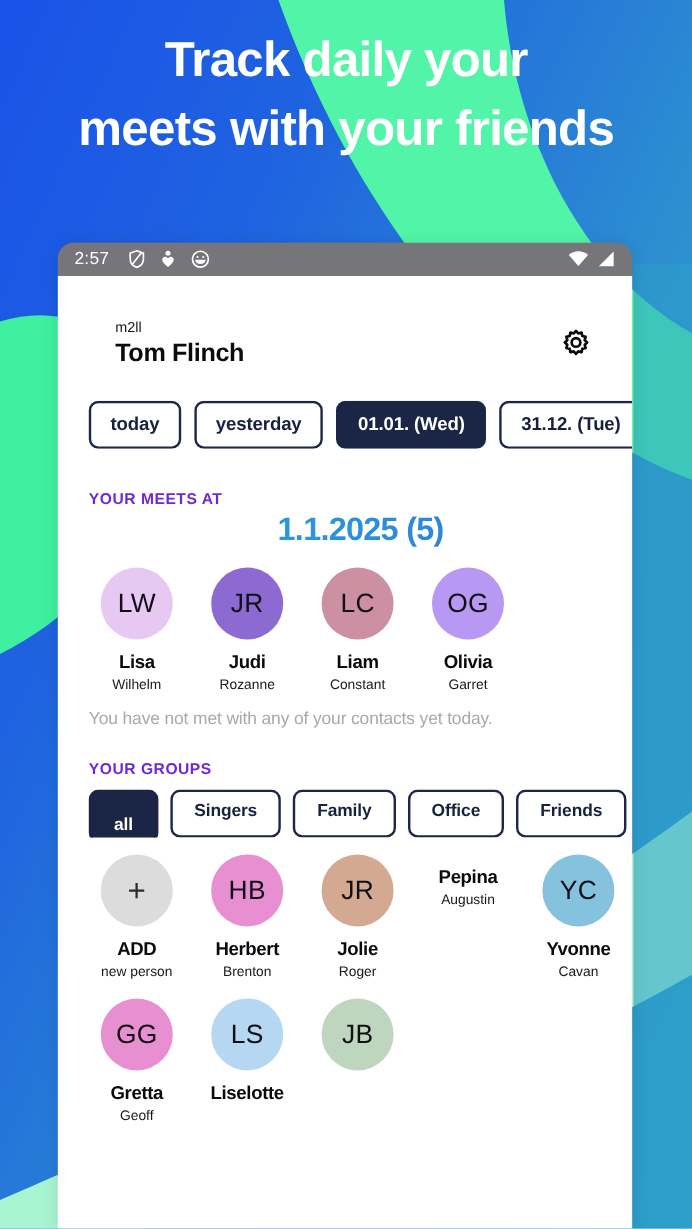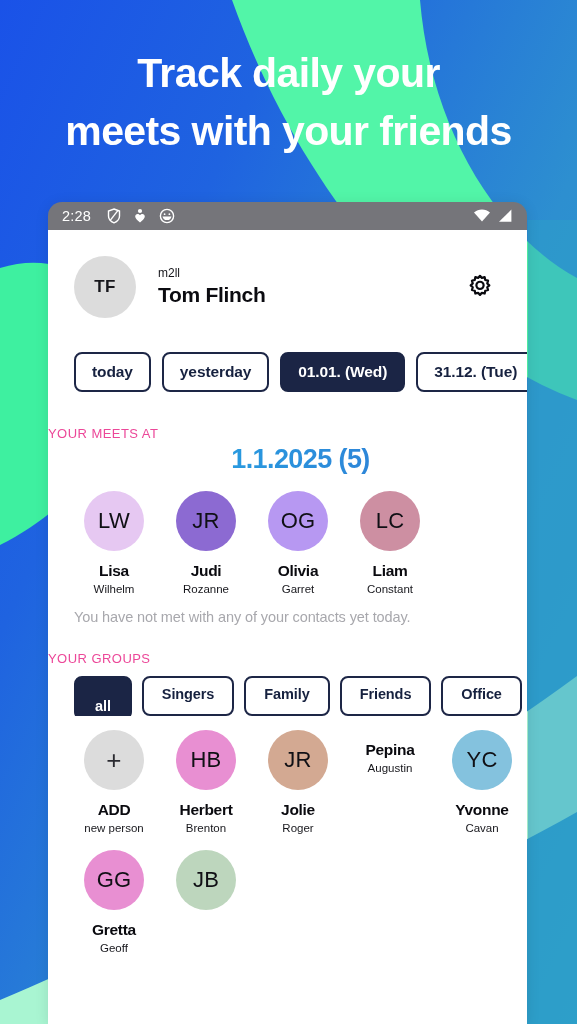--- a/index.html
+++ b/index.html
@@ -24,21 +24,21 @@
     position: absolute;
     inset: 0;
     width: 577px;
     height: 1024px;
     pointer-events: none;
   }
 
   
   .headline {
     position: absolute;
-    top: 44px;
+    top: 20px;
     left: 0;
     width: 577px;
     text-align: center;
     color: #ffffff;
     font-weight: 700;
     font-size: 41px;
     line-height: 1.42;
     letter-spacing: -0.6px;
     z-index: 5;
   }
@@ -153,31 +153,32 @@
     font-weight: 700;
     padding: 9px 16px;
     letter-spacing: -0.1px;
     line-height: 1.2;
   }
   .chip.active {
     background: #1b2545;
     color: #ffffff;
     border-color: #1b2545;
   }
-  .chiprow.dates { margin-top: 26px; height: 40px; }
+  .chiprow.dates { margin-top: 8px; height: 40px; }
   .chiprow.groups { margin-top: 10px; height: 40px; gap: 10px; }
   .chiprow.groups .chip { font-size: 14.5px; padding: 8px 18px; }
   .chiprow.groups .chip.active { padding: 20px 19px; }
 
   
   .sec-label {
+    padding-left: 26px;
     font-size: 13px;
-    font-weight: 400;
+    font-weight: 700;
     letter-spacing: 0.45px;
-    color: #ec4899;
+    color: #6d28d9;
   }
   .meets-at { margin-top: 34px; }
   .meets-date {
     padding-left: 26px;
     font-size: 27px;
     font-weight: 700;
     letter-spacing: -0.6px;
     line-height: 1.25;
     margin-top: 2px;
     background: linear-gradient(90deg, #22b3e8 0%, #2f7fd6 78%);
@@ -254,21 +255,21 @@
   </svg>
 
   <div class="headline">
     <span class="ln">Track daily your</span>
     <span class="ln">meets with your friends</span>
   </div>
 
   <div class="phone">
 
     <div class="statusbar">
-      <div class="sb-time">2:28</div>
+      <div class="sb-time">2:57</div>
       <div class="sb-icons-left">
         <svg width="14" height="16" viewBox="0 0 14 16">
           <path d="M7 1 L12.5 3 V8 C12.5 11.3 10 13.7 7 14.8 C4 13.7 1.5 11.3 1.5 8 V3 Z" fill="none" stroke="#ffffff" stroke-width="1.4"></path>
           <line x1="3" y1="12.6" x2="11" y2="2.4" stroke="#ffffff" stroke-width="1.4"></line>
         </svg>
         <svg width="12" height="16" viewBox="0 0 12 16">
           <circle cx="6" cy="3" r="2.1" fill="#ffffff"></circle>
           <path d="M6 14.5 C3 12 1.2 10.2 1.2 8.4 C1.2 7 2.3 6 3.6 6 C4.5 6 5.4 6.5 6 7.3 C6.6 6.5 7.5 6 8.4 6 C9.7 6 10.8 7 10.8 8.4 C10.8 10.2 9 12 6 14.5 Z" fill="#ffffff"></path>
         </svg>
         <svg width="16" height="16" viewBox="0 0 16 16">
@@ -285,21 +286,20 @@
         </svg>
         <svg width="16" height="14" viewBox="0 0 16 14">
           <path d="M14.4 0.6 L14.4 12.8 L2 12.8 Z" fill="#ffffff"></path>
         </svg>
       </div>
     </div>
 
     <div class="screen">
 
       <div class="acct">
-        <div class="acct-avatar">TF</div>
         <div class="acct-text">
           <div class="acct-handle">m2ll</div>
           <div class="acct-name">Tom Flinch</div>
         </div>
         <div class="gear-btn">
           <svg width="28" height="28" viewBox="0 0 24 24">
             <path fill="none" stroke="#0a0a0f" stroke-width="1.9" stroke-linejoin="round" d="M12 2.4 L13.6 4.2 L16 3.6 L16.5 6.0 L18.9 6.6 L18.2 9.0 L20.0 10.6 L18.2 12.2 L18.9 14.6 L16.5 15.2 L16 17.6 L13.6 17.0 L12 18.8 L10.4 17.0 L8 17.6 L7.5 15.2 L5.1 14.6 L5.8 12.2 L4.0 10.6 L5.8 9.0 L5.1 6.6 L7.5 6.0 L8 3.6 L10.4 4.2 Z"></path>
             <circle cx="12" cy="10.6" r="3.1" fill="none" stroke="#0a0a0f" stroke-width="1.9"></circle>
           </svg>
         </div>
@@ -320,40 +320,40 @@
             <div class="p-av" style="background: rgb(230, 200, 242);">LW</div>
             <div class="p-first">Lisa</div>
             <div class="p-last">Wilhelm</div>
           </div>
           <div class="person">
             <div class="p-av" style="background: rgb(140, 106, 210);">JR</div>
             <div class="p-first">Judi</div>
             <div class="p-last">Rozanne</div>
           </div>
           <div class="person">
+            <div class="p-av" style="background: rgb(205, 143, 162);">LC</div>
+            <div class="p-first">Liam</div>
+            <div class="p-last">Constant</div>
+          </div>
+          <div class="person">
             <div class="p-av" style="background: rgb(183, 152, 242);">OG</div>
             <div class="p-first">Olivia</div>
             <div class="p-last">Garret</div>
-          </div>
-          <div class="person">
-            <div class="p-av" style="background: rgb(205, 143, 162);">LC</div>
-            <div class="p-first">Liam</div>
-            <div class="p-last">Constant</div>
           </div>
         </div>
 
       <div class="emptynote">You have not met with any of your contacts yet today.</div>
 
       <div class="sec-label groups-label">YOUR GROUPS</div>
       <div class="chiprow groups">
           <div class="chip active">all</div>
           <div class="chip">Singers</div>
           <div class="chip">Family</div>
+          <div class="chip">Office</div>
           <div class="chip">Friends</div>
-          <div class="chip">Office</div>
         </div>
 
       <div class="people">
           <div class="person">
             <div class="p-av plus" style="background: rgb(220, 220, 220);">+</div>
             <div class="p-first">ADD</div>
             <div class="p-last">new person</div>
           </div>
           <div class="person">
             <div class="p-av" style="background: rgb(232, 143, 210);">HB</div>
@@ -375,20 +375,25 @@
             <div class="p-last">Cavan</div>
           </div>
         </div>
       <div class="people">
           <div class="person">
             <div class="p-av" style="background: rgb(232, 143, 210);">GG</div>
             <div class="p-first">Gretta</div>
             <div class="p-last">Geoff</div>
           </div>
           <div class="person">
+            <div class="p-av" style="background: rgb(181, 215, 242);">LS</div>
+            <div class="p-first">Liselotte</div>
+            <div class="p-last"></div>
+          </div>
+          <div class="person">
             <div class="p-av" style="background: rgb(189, 214, 189); text-align: center;">JB</div>
             <div class="p-first"></div>
             <div class="p-last"></div>
           </div>
         </div>
 
     </div>
   </div>
 </div>
 

